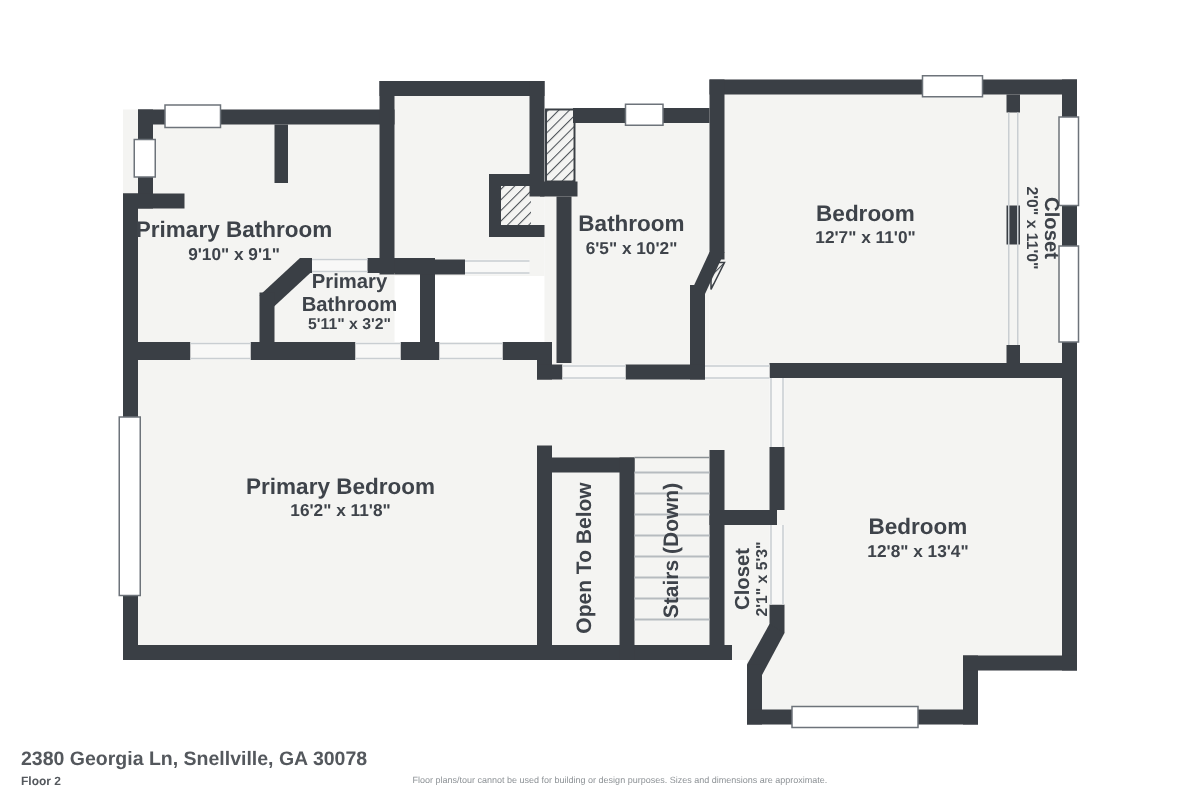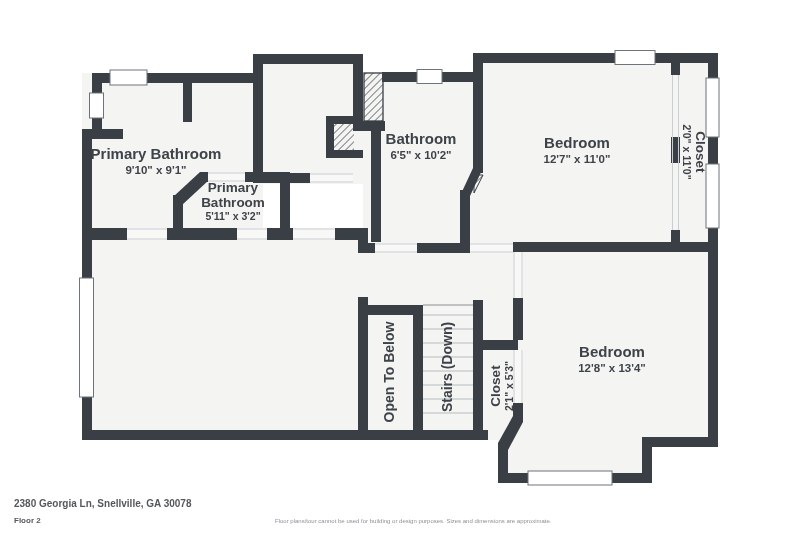--- a/index.html
+++ b/index.html
@@ -13,21 +13,21 @@
     transform:translate(-50%,-50%); white-space:nowrap;
   }
   .lbl.wrap { white-space:normal; }
   .lbl .t { display:block; font-size:15px; line-height:1.12; }
   .lbl .d { display:block; font-size:11.5px; line-height:1.3; }
   .lbl .t:empty, .lbl .d:empty { display:none; }
   .rot90  { transform:translate(-50%,-50%) rotate(90deg); }
   .rotn90 { transform:translate(-50%,-50%) rotate(-90deg); }
   .sm .t { font-size:13.5px; }
   .sm .d { font-size:10.5px; }
-  .footer-address { position:absolute; left:14px; top:498px; font-size:10px; font-weight:bold; color:#54585d; }
+  .footer-address { position:absolute; left:14px; top:498px; font-size:13px; font-weight:bold; color:#54585d; }
   .footer-floor   { position:absolute; left:14px; top:516px; font-size:8px;  font-weight:bold; color:#54585d; }
   .footer-disclaimer { position:absolute; left:275px; top:518px; font-size:6px; color:#8d9296; }
 </style>
 </head>
 <body>
 
 <div id="stage">
 
   <svg id="plan-svg" width="800" height="533" viewBox="0 0 800 533" xmlns="http://www.w3.org/2000/svg">
     <defs>
@@ -170,35 +170,39 @@
     <span class="t">Primary Bathroom</span>
     <span class="d">9'10" x 9'1"</span>
   </div>
 
 
   <div class="lbl wrap sm" style="left:233px; top:202px; width:92px;">
     <span class="t">Primary Bathroom</span>
     <span class="d" style="white-space:nowrap;">5'11" x 3'2"</span>
   </div>
 
-  <div class="lbl" style="left:421px; top:147px;text-align:center;">
+  <div class="lbl" style="left:421px; top:158px;text-align:center;">
     <span class="t">Bathroom</span>
     <span class="d">6'5" x 10'2"</span>
   </div>
 
   <div class="lbl" style="left:577px; top:151px;">
     <span class="t">Bedroom</span>
     <span class="d">12'7" x 11'0"</span>
   </div>
 
   <div class="lbl sm rot90" style="left:694px; top:152px;">
     <span class="t">Closet</span>
     <span class="d">2'0" x 11'0"</span>
   </div>
 
+  <div class="lbl" style="left:227px; top:333px;">
+    <span class="t">Primary Bedroom</span>
+    <span class="d">16'2" x 11'8"</span>
+  </div>
 
   <div class="lbl rotn90" style="left:390px; top:372px;">
     <span class="t" style="font-size:14px;">Open To Below</span>
 
   </div>
 
   <div class="lbl rotn90" style="left:448px; top:367px;">
     <span class="t" style="font-size:14px;">Stairs (Down)</span>
 
   </div>

